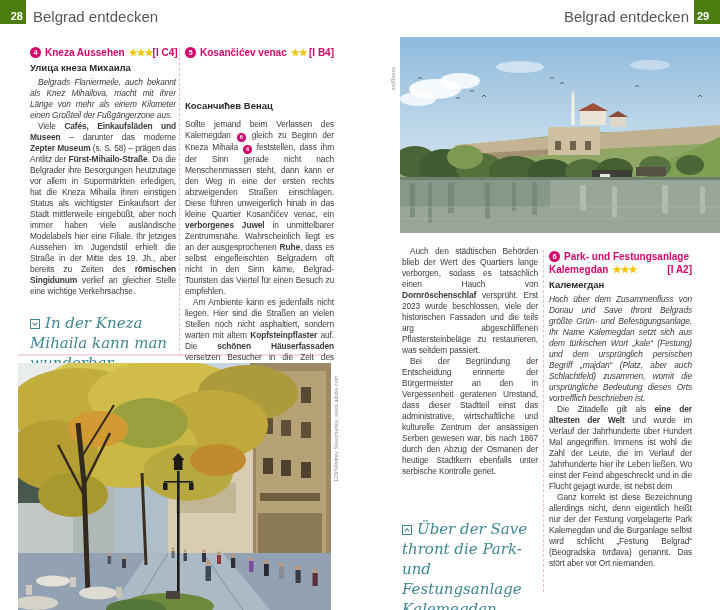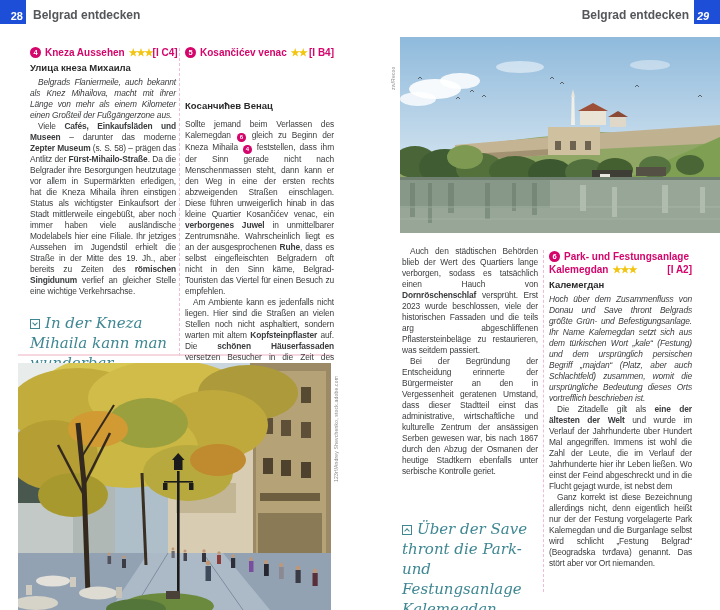--- a/index.html
+++ b/index.html
@@ -1,24 +1,24 @@
 <!DOCTYPE html>
 <html><head>
 <meta charset="utf-8">
 <style>
   html,body{margin:0;padding:0;}
   body{width:720px;height:610px;position:relative;background:#ffffff;overflow:hidden;
        font-family:"Liberation Sans",sans-serif;-webkit-font-smoothing:antialiased;}
 
   
-  .numbox{position:absolute;top:0;width:26px;height:24px;background:#1d4ed8;color:#fff;
+  .numbox{position:absolute;top:0;width:26px;height:24px;background:#4d7c0f;color:#fff;
           font-size:11px;font-weight:bold;display:flex;align-items:flex-end;text-align:right;}
   .numbox.l{left:0;justify-content:flex-end;padding:0 3px 2px 0;box-sizing:border-box;}
-  .numbox.r{left:694px;justify-content:flex-start;padding:0 0 2px 3px;box-sizing:border-box;font-style:italic;}
-  .htitle{position:absolute;top:8px;font-size:12px;font-weight:bold;color:#55565A;white-space:nowrap;}
+  .numbox.r{left:694px;justify-content:flex-start;padding:0 0 2px 3px;box-sizing:border-box;}
+  .htitle{position:absolute;top:8px;font-size:15px;font-weight:normal;color:#55565A;white-space:nowrap;}
   .htitle.l{left:33px;}
   .htitle.r{right:31px;}
 
   
   .col{position:absolute;}
   .col1{left:30px;top:46px;width:146px;}
   .col2{left:185px;top:46px;width:149px;}
   .col3{left:402px;top:246px;width:136px;}
   .col4{left:549px;top:250px;width:143px;}
 

